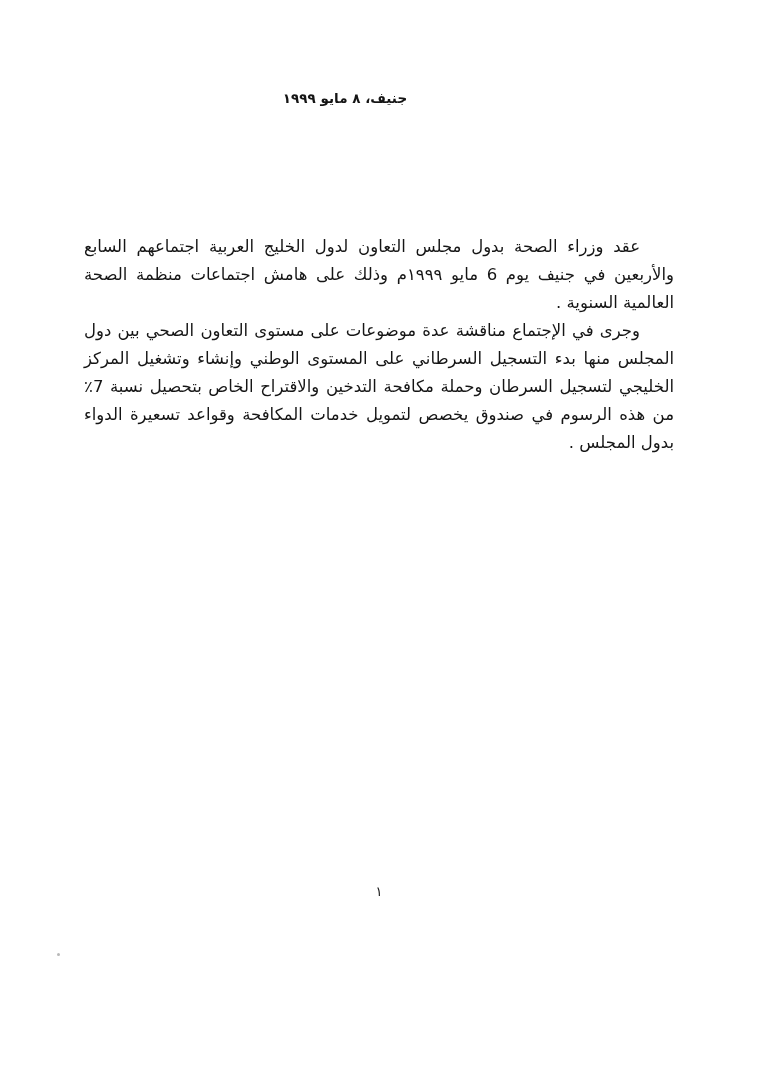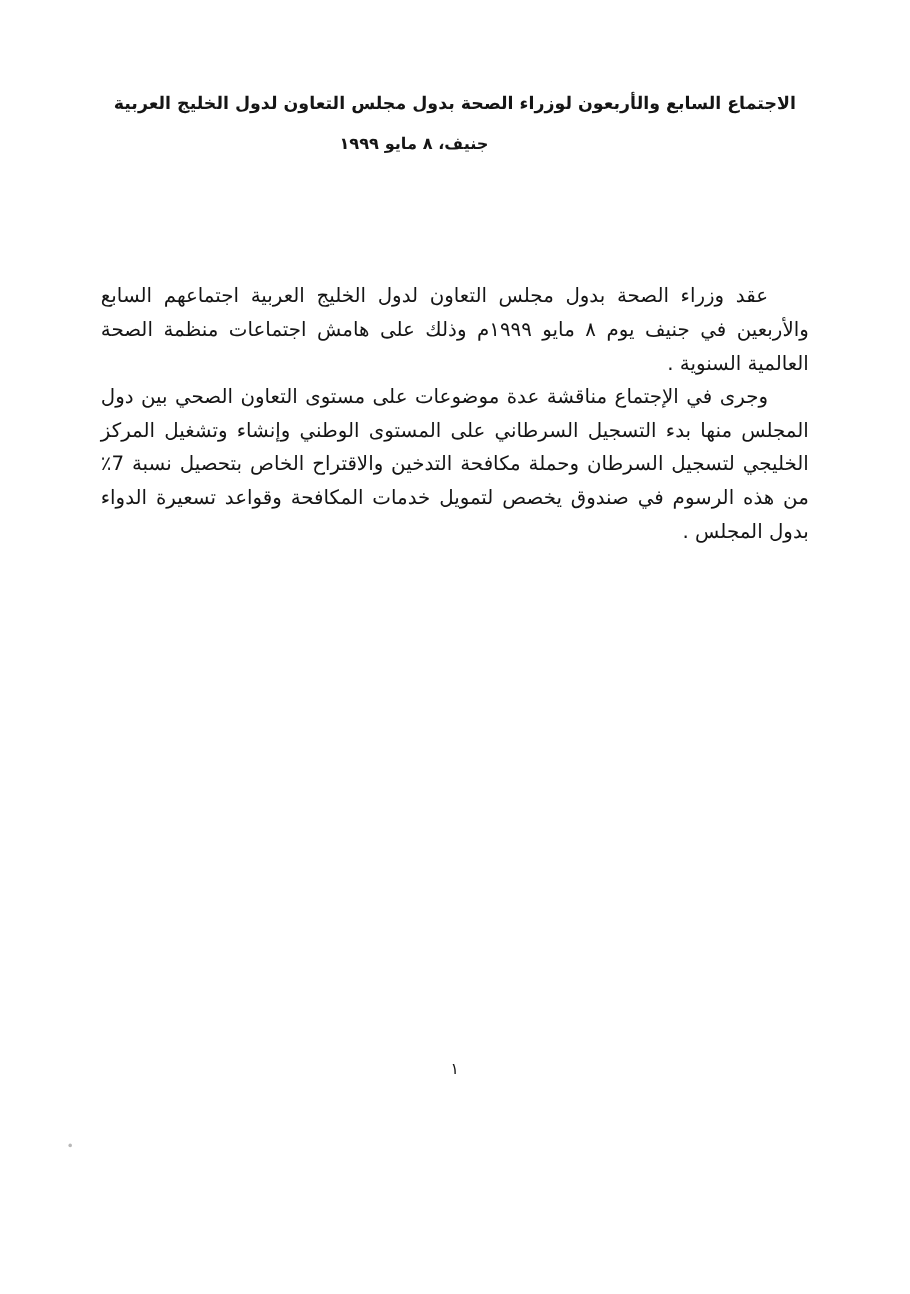--- a/index.html
+++ b/index.html
@@ -71,26 +71,25 @@
     border-radius: 50%;
     background: #b8b8b8;
   }
 </style>
 </head>
 <body>
 
 <div class="page">
 
   <div class="doc-header">
-    <div class="doc-title">الاجتماع السابع والأربعون لوزراء الصحة بدول مجلس التعاون لدول الخليج العربية</div>
     <div class="doc-date">جنيف، ٨ مايو ١٩٩٩</div>
   </div>
 
   <div class="doc-body">
-    <p>عقد وزراء الصحة بدول مجلس التعاون لدول الخليج العربية اجتماعهم السابع والأربعين في جنيف يوم ٨ مايو ١٩٩٩م وذلك على هامش اجتماعات منظمة الصحة العالمية السنوية .</p>
+    <p>عقد وزراء الصحة بدول مجلس التعاون لدول الخليج العربية اجتماعهم السابع والأربعين في جنيف يوم 6 مايو ١٩٩٩م وذلك على هامش اجتماعات منظمة الصحة العالمية السنوية .</p>
     <p>وجرى في الإجتماع مناقشة عدة موضوعات على مستوى التعاون الصحي بين دول المجلس منها بدء التسجيل السرطاني على المستوى الوطني وإنشاء وتشغيل المركز الخليجي لتسجيل السرطان وحملة مكافحة التدخين والاقتراح الخاص بتحصيل نسبة 7٪ من هذه الرسوم في صندوق يخصص لتمويل خدمات المكافحة وقواعد تسعيرة الدواء بدول المجلس .</p>
   </div>
 
   <div class="page-number">١</div>
 
   <div class="scan-artifact"></div>
 
 </div>
 
 </body></html>

